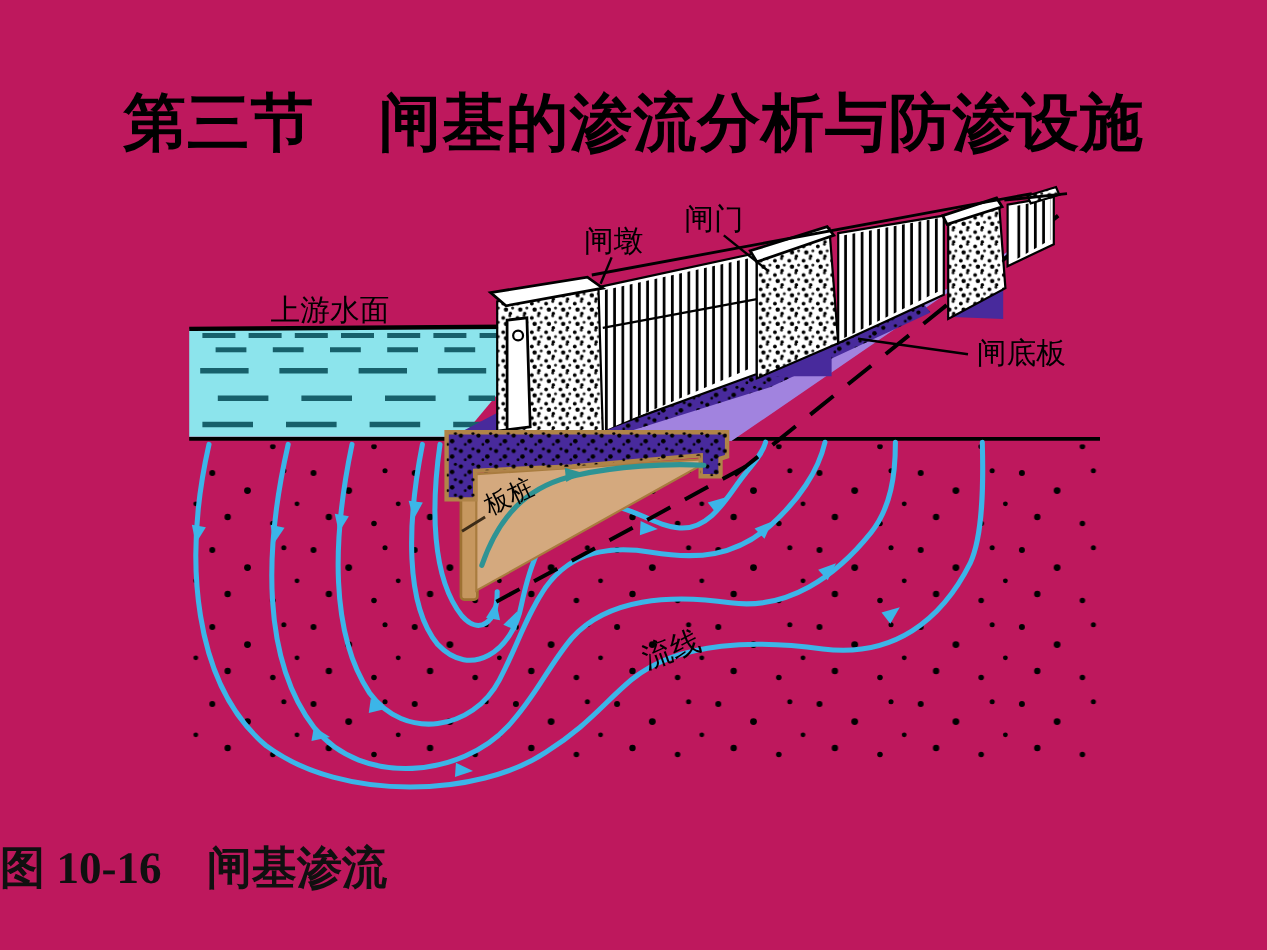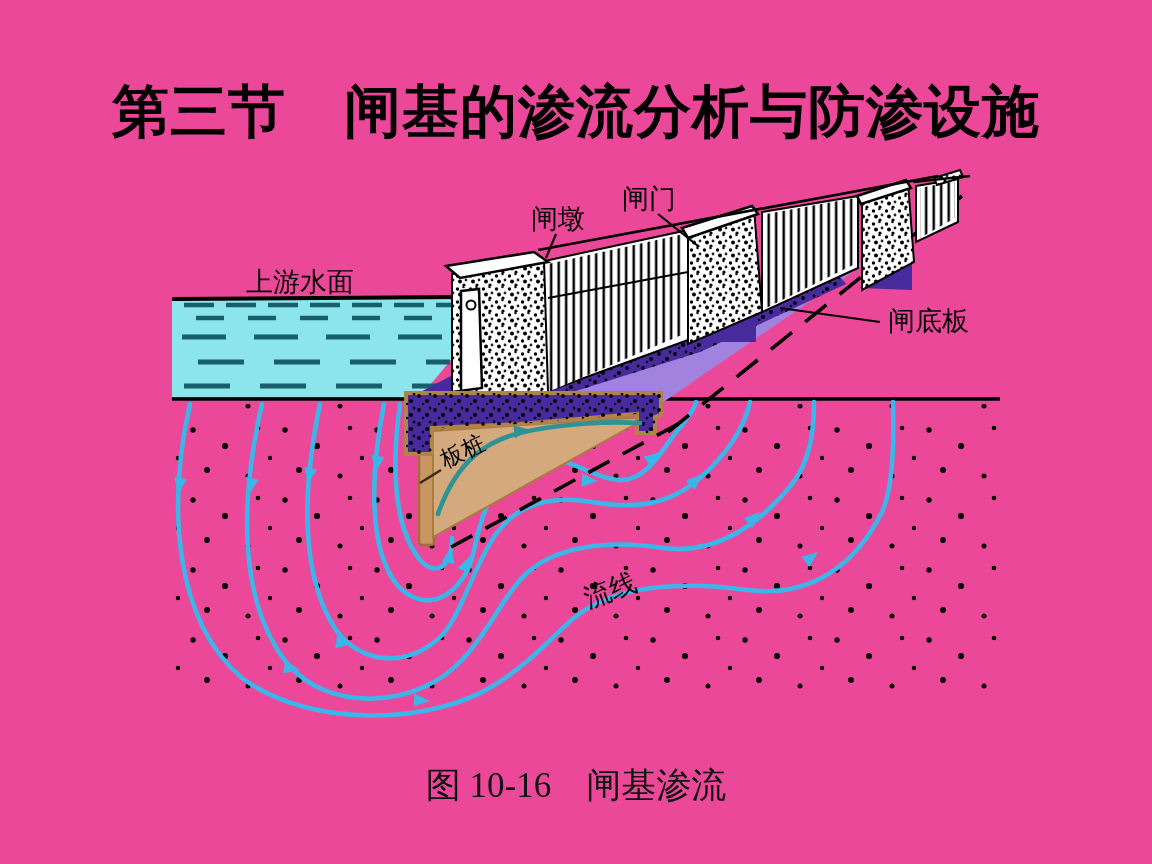--- a/index.html
+++ b/index.html
@@ -1,22 +1,22 @@
 <!DOCTYPE html>
 <html><head>
 <meta charset="utf-8">
 <style>
   html,body{margin:0;padding:0;background:#fff;}
-  .stage{position:relative;width:1152px;height:864px;background:#ec4899;overflow:hidden;
+  .stage{position:relative;width:1152px;height:864px;background:#be185d;overflow:hidden;
          font-family:"Liberation Serif","DejaVu Serif",serif;}
   .title{position:absolute;top:74px;left:0;right:0;text-align:center;
          font-size:57px;font-weight:900;letter-spacing:1px;color:#000;
          font-family:"Liberation Serif","DejaVu Serif",serif;}
-  .caption{position:absolute;top:762px;left:0;right:0;text-align:center;
-           font-size:35px;color:#101010;}
+  .caption{position:absolute;top:762px;left:0;right:0;text-align:left;
+           font-size:41px;color:#101010;font-weight:bold;}
   svg.fig{position:absolute;left:0;top:0;}
   .lbl{font-size:27px;fill:#000;}
   .lbl-sm{font-size:23px;}
 </style>
 </head>
 <body>
 
 <div class="stage">
 
   <div class="title">第三节　闸基的渗流分析与防渗设施</div>

